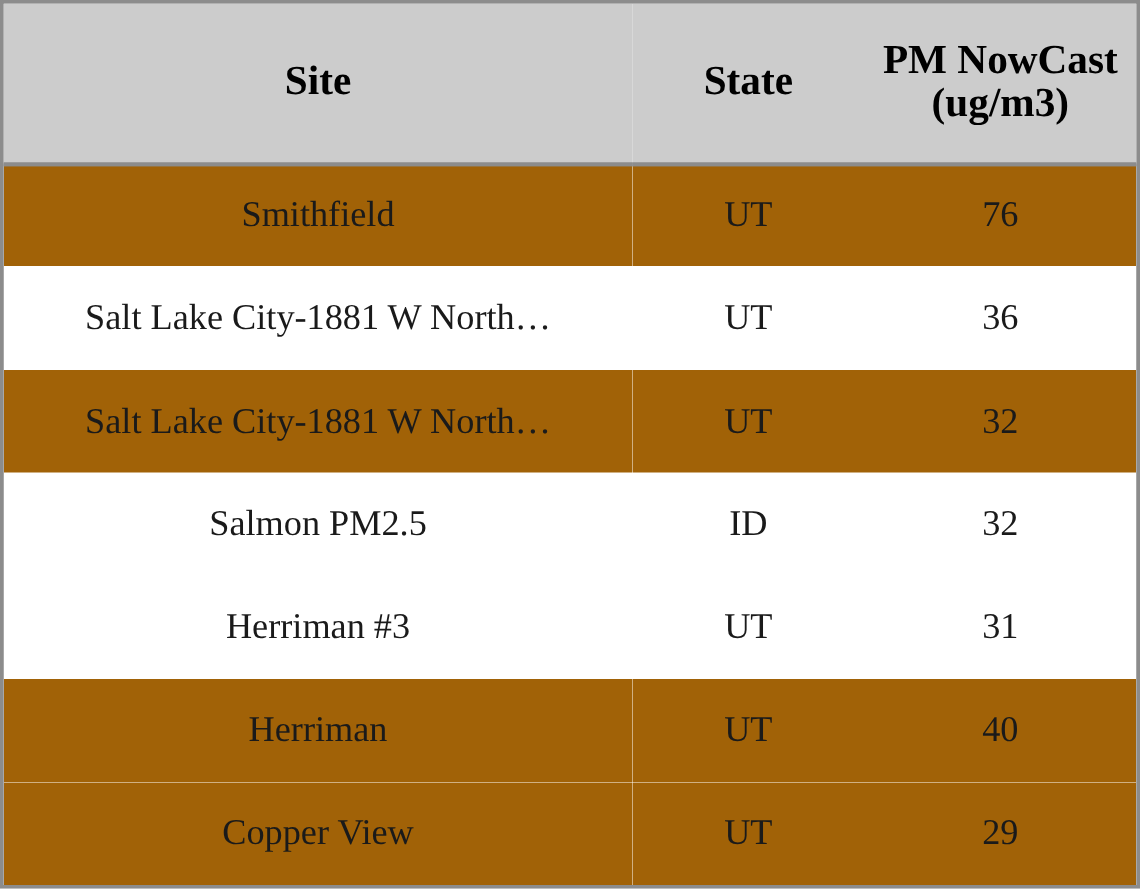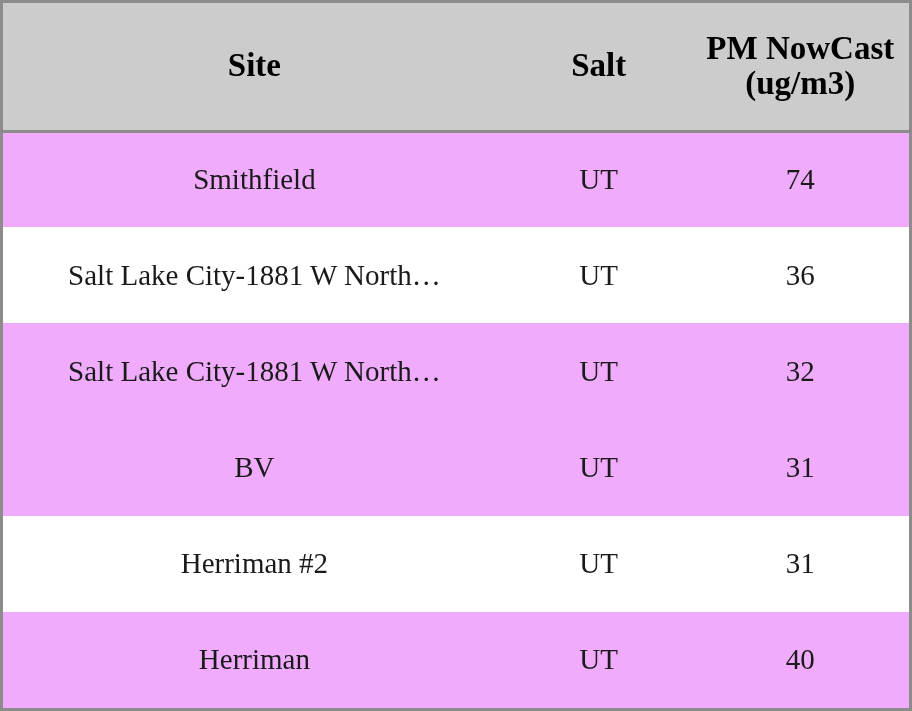--- a/index.html
+++ b/index.html
@@ -53,66 +53,71 @@
     font-weight: normal;
     font-size: 29px;
     color: #1a1a1a;
     text-align: center;
     vertical-align: middle;
     padding: 0 6px;
     white-space: nowrap;
     overflow: hidden;
     text-overflow: ellipsis;
   }
-  tbody tr.row-even { background: #f0abfc; }
+  tbody tr.row-even { background: #a16207; }
   tbody tr.row-odd  { background: #ffffff; }
 </style>
 </head>
 <body>
 
 <div class="table-frame">
   <table class="data-table">
     <colgroup>
       <col class="col-site">
       <col class="col-state">
       <col class="col-value">
     </colgroup>
     <thead>
       <tr>
         <th>Site</th>
-        <th>Salt</th>
+        <th>State</th>
         <th>PM NowCast (ug/m3)</th>
       </tr>
     </thead>
     <tbody>
       <tr class="row-even">
         <td>Smithfield</td>
         <td>UT</td>
-        <td>74</td>
+        <td>76</td>
       </tr>
       <tr class="row-odd">
         <td>Salt Lake City-1881 W North…</td>
         <td>UT</td>
         <td>36</td>
       </tr>
       <tr class="row-even">
         <td>Salt Lake City-1881 W North…</td>
         <td>UT</td>
         <td>32</td>
       </tr>
-      <tr class="row-even">
-        <td>BV</td>
-        <td>UT</td>
-        <td>31</td>
+      <tr class="row-odd">
+        <td>Salmon PM2.5</td>
+        <td>ID</td>
+        <td>32</td>
       </tr>
       <tr class="row-odd">
-        <td>Herriman #2</td>
+        <td>Herriman #3</td>
         <td>UT</td>
         <td>31</td>
       </tr>
       <tr class="row-even">
         <td>Herriman</td>
         <td>UT</td>
         <td>40</td>
       </tr>
+      <tr class="row-even">
+        <td>Copper View</td>
+        <td>UT</td>
+        <td>29</td>
+      </tr>
     </tbody>
   </table>
 </div>
 
 </body></html>

